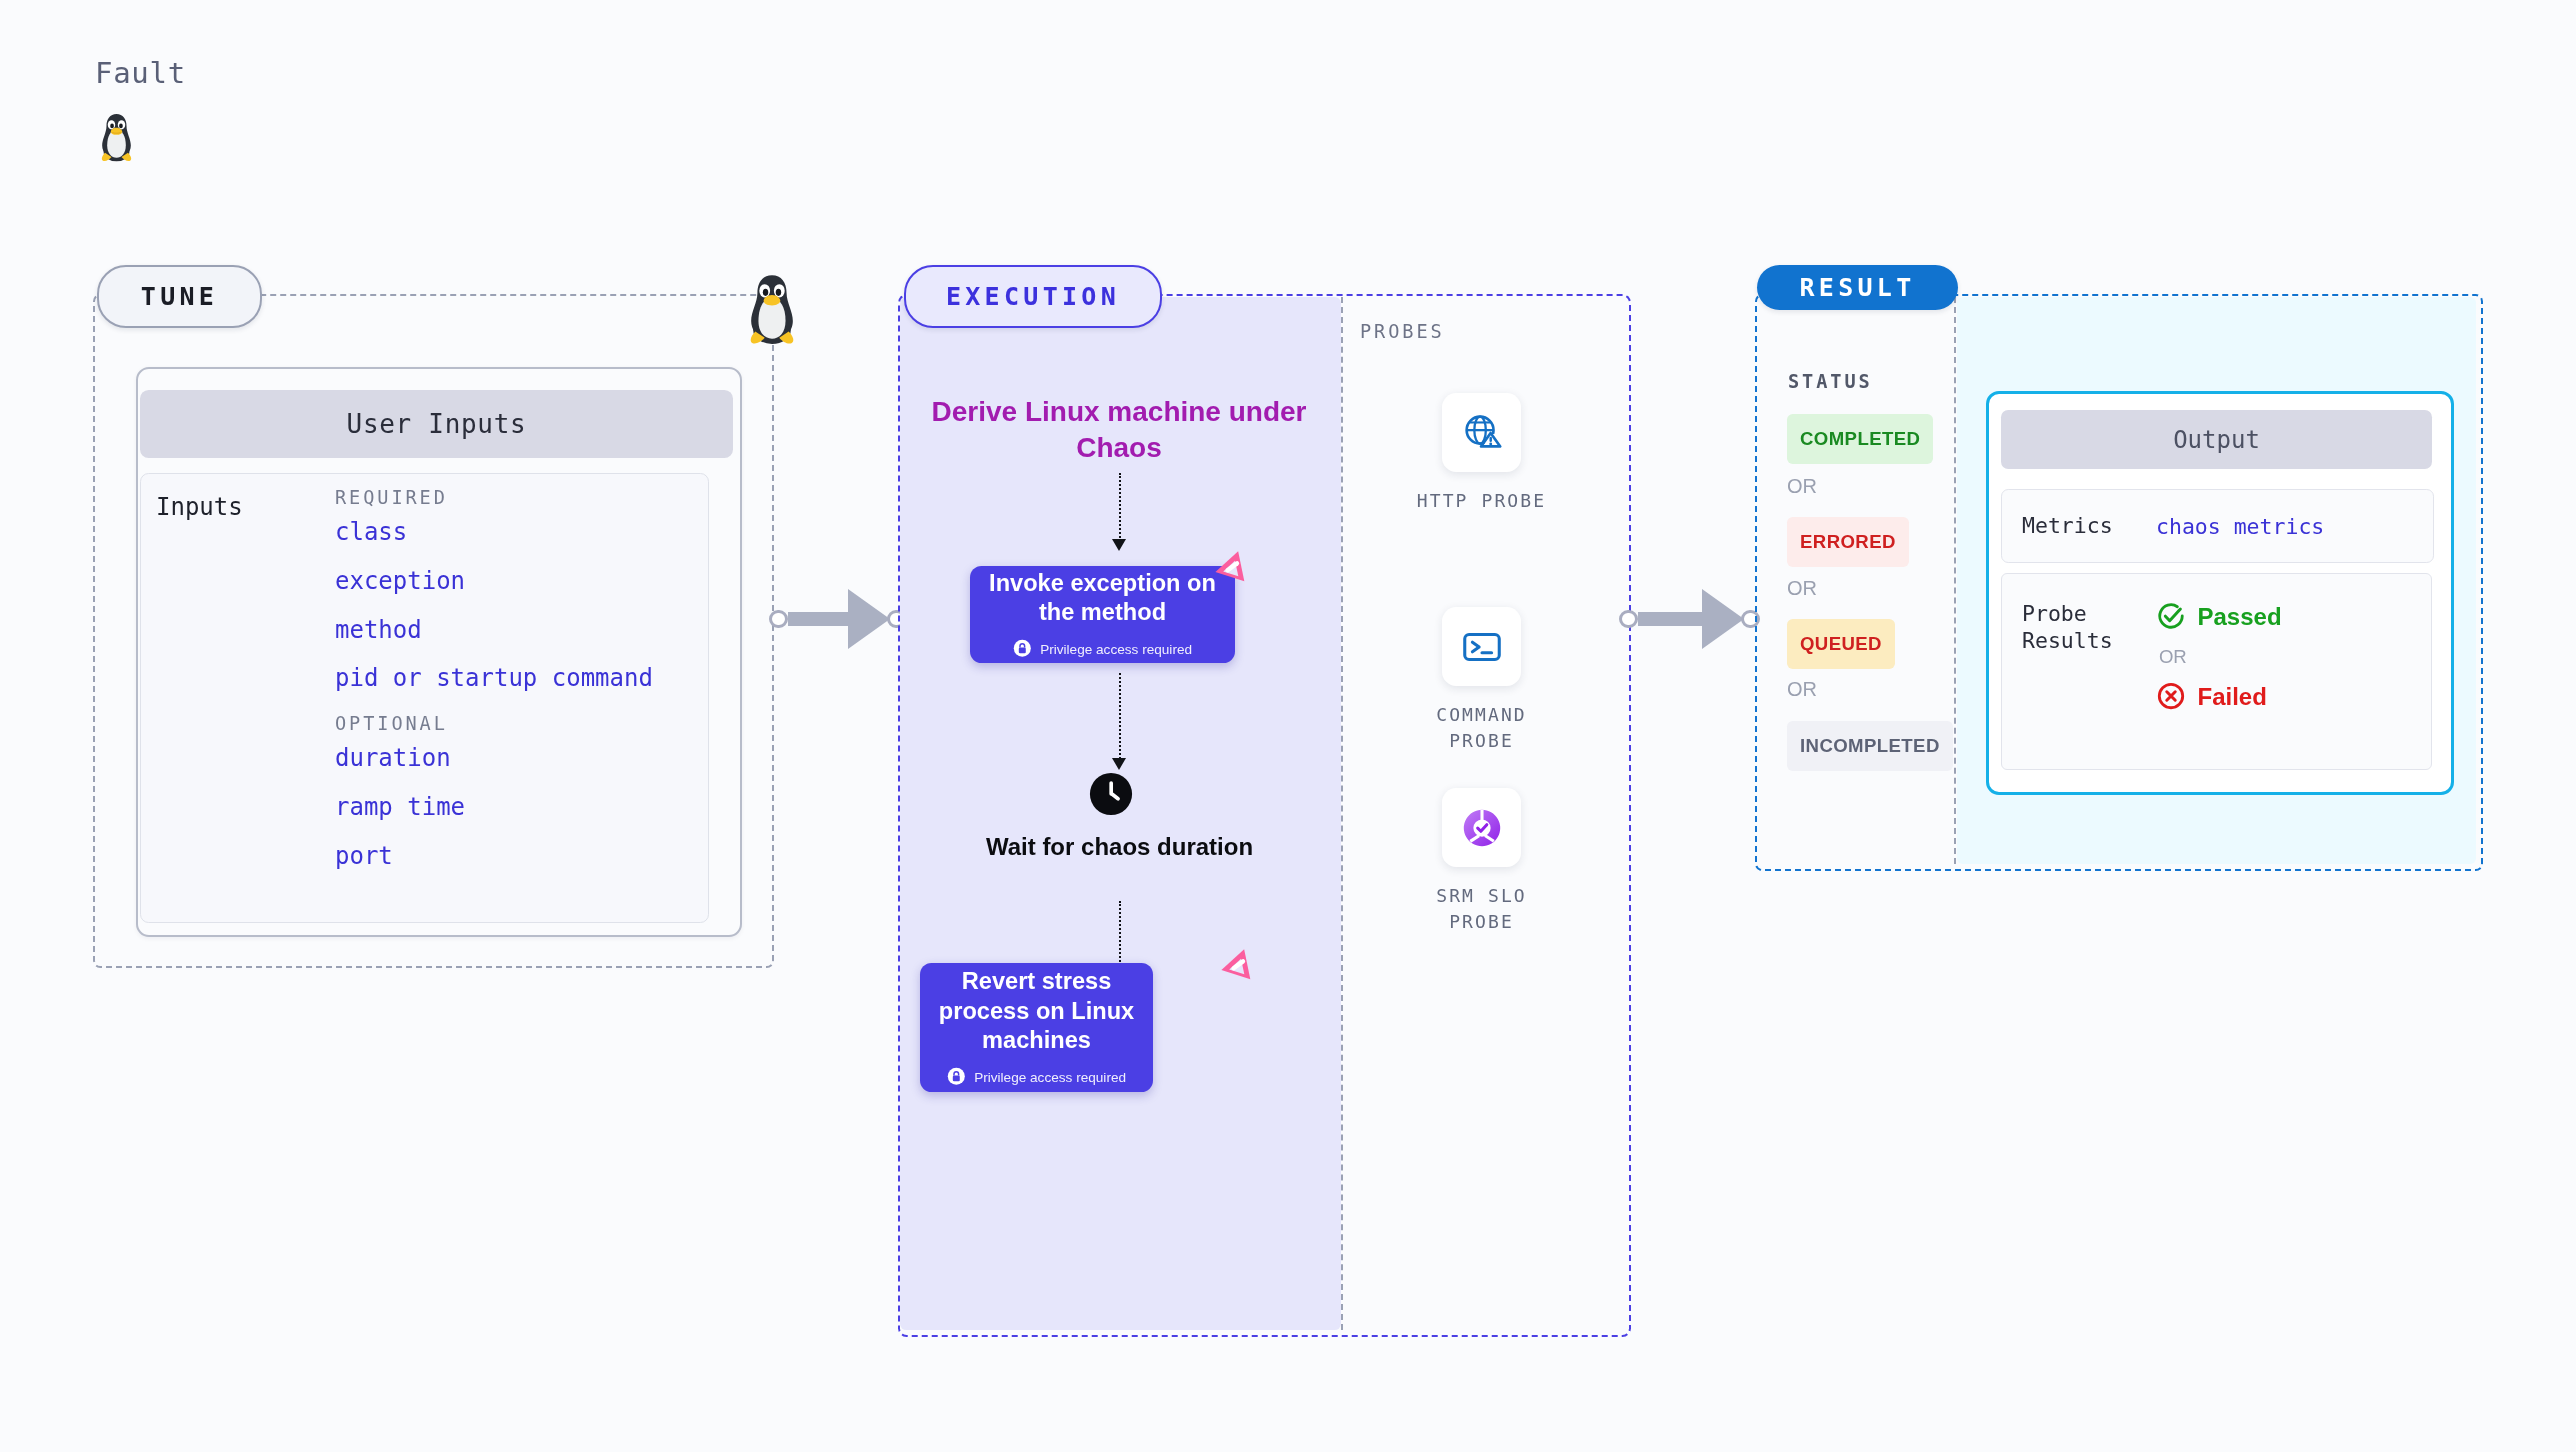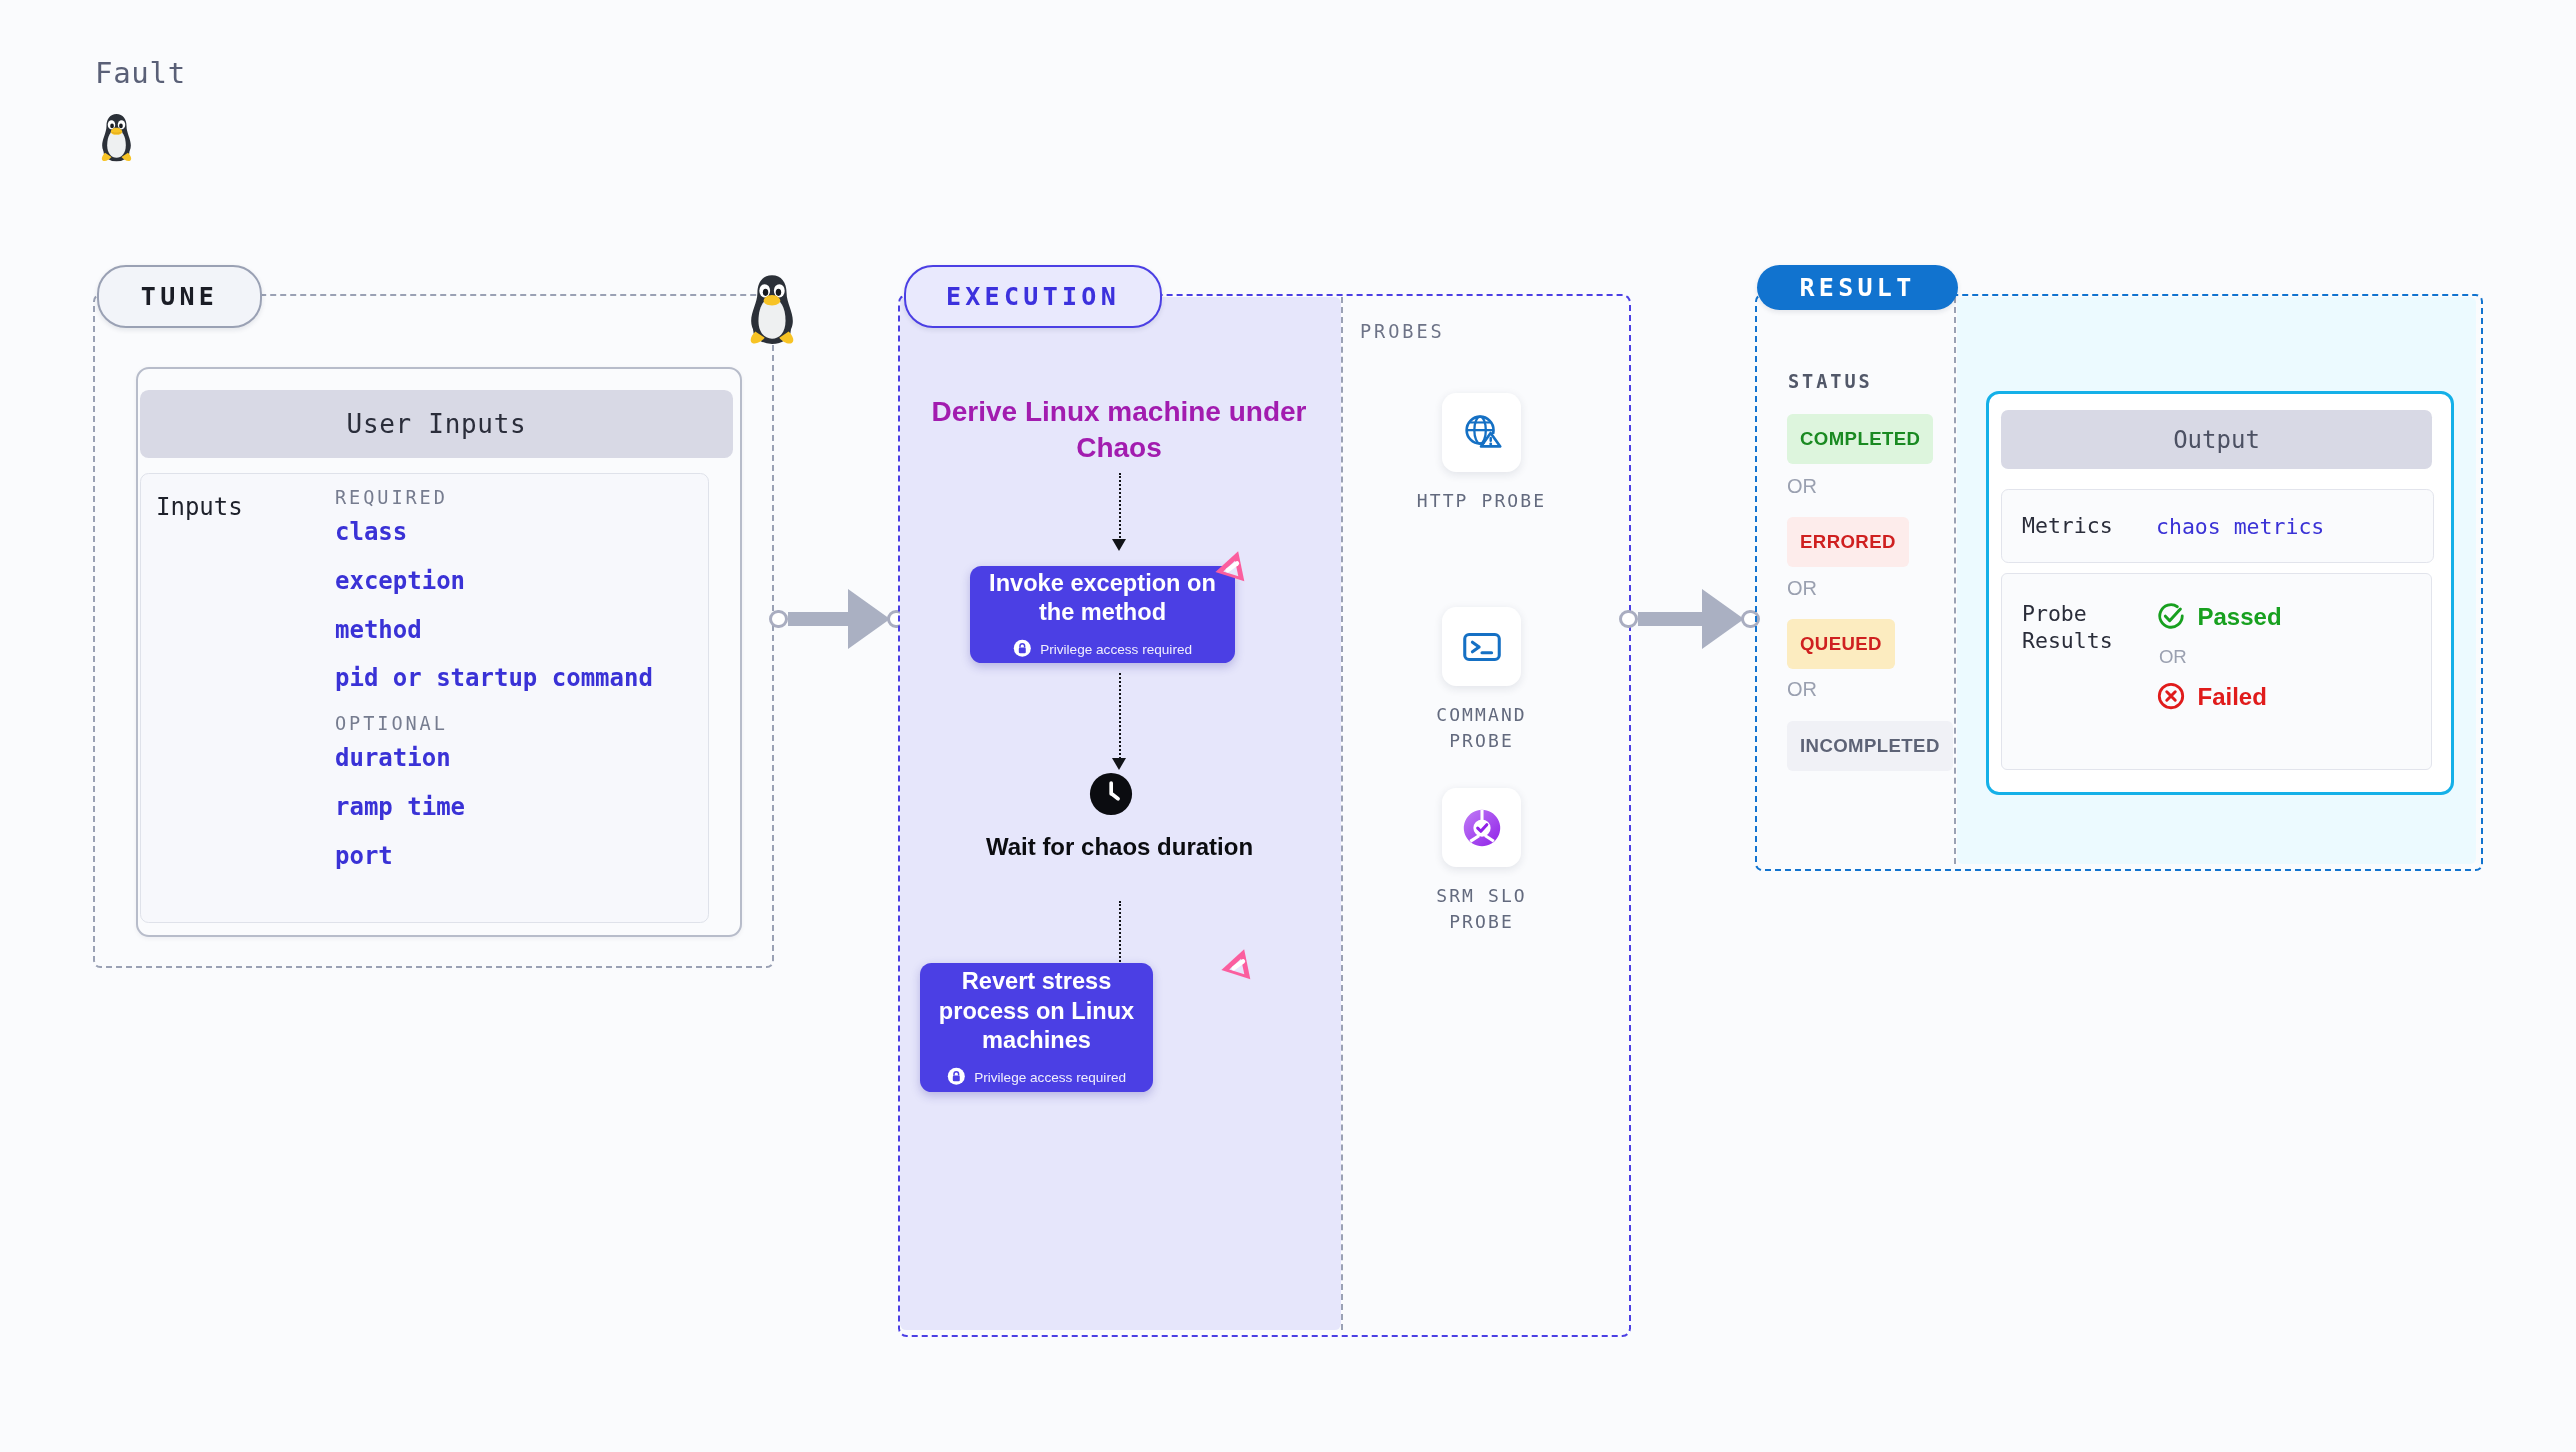--- a/index.html
+++ b/index.html
@@ -58,21 +58,21 @@
     left:156px;top:494px;font-family:"DejaVu Sans Mono",monospace;
     font-size:24px;color:#1e212b;line-height:1.15;
   }
   #tunable-list{left:335px;top:487px;width:373px;}
   .group-title{
     font-family:"DejaVu Sans Mono",monospace;font-size:18.6px;
     color:#767c8f;letter-spacing:2.9px;margin-bottom:10px;
   }
   .tunable-item{
     font-family:"DejaVu Sans Mono",monospace;font-size:24px;
-    color:#3a32d6;margin:0 0 20px 0;line-height:1.2;font-weight:bold;
+    color:#3a32d6;margin:0 0 20px 0;line-height:1.2;
   }
 
   
   .flow-arrow{display:flex;align-items:center;}
   .arrow-dot{width:18.6px;height:18.6px;border-radius:50%;
     border:3.6px solid #a9adc0;background:#ffffff;box-sizing:border-box;flex:0 0 auto;}
   .arrow-shaft{height:14.3px;background:#aab0c2;flex:0 0 auto;}
   .arrow-head{width:0;height:0;border-top:30px solid transparent;
     border-bottom:30px solid transparent;border-left:42px solid #aab0c2;
     margin-left:-1.4px;flex:0 0 auto;}

